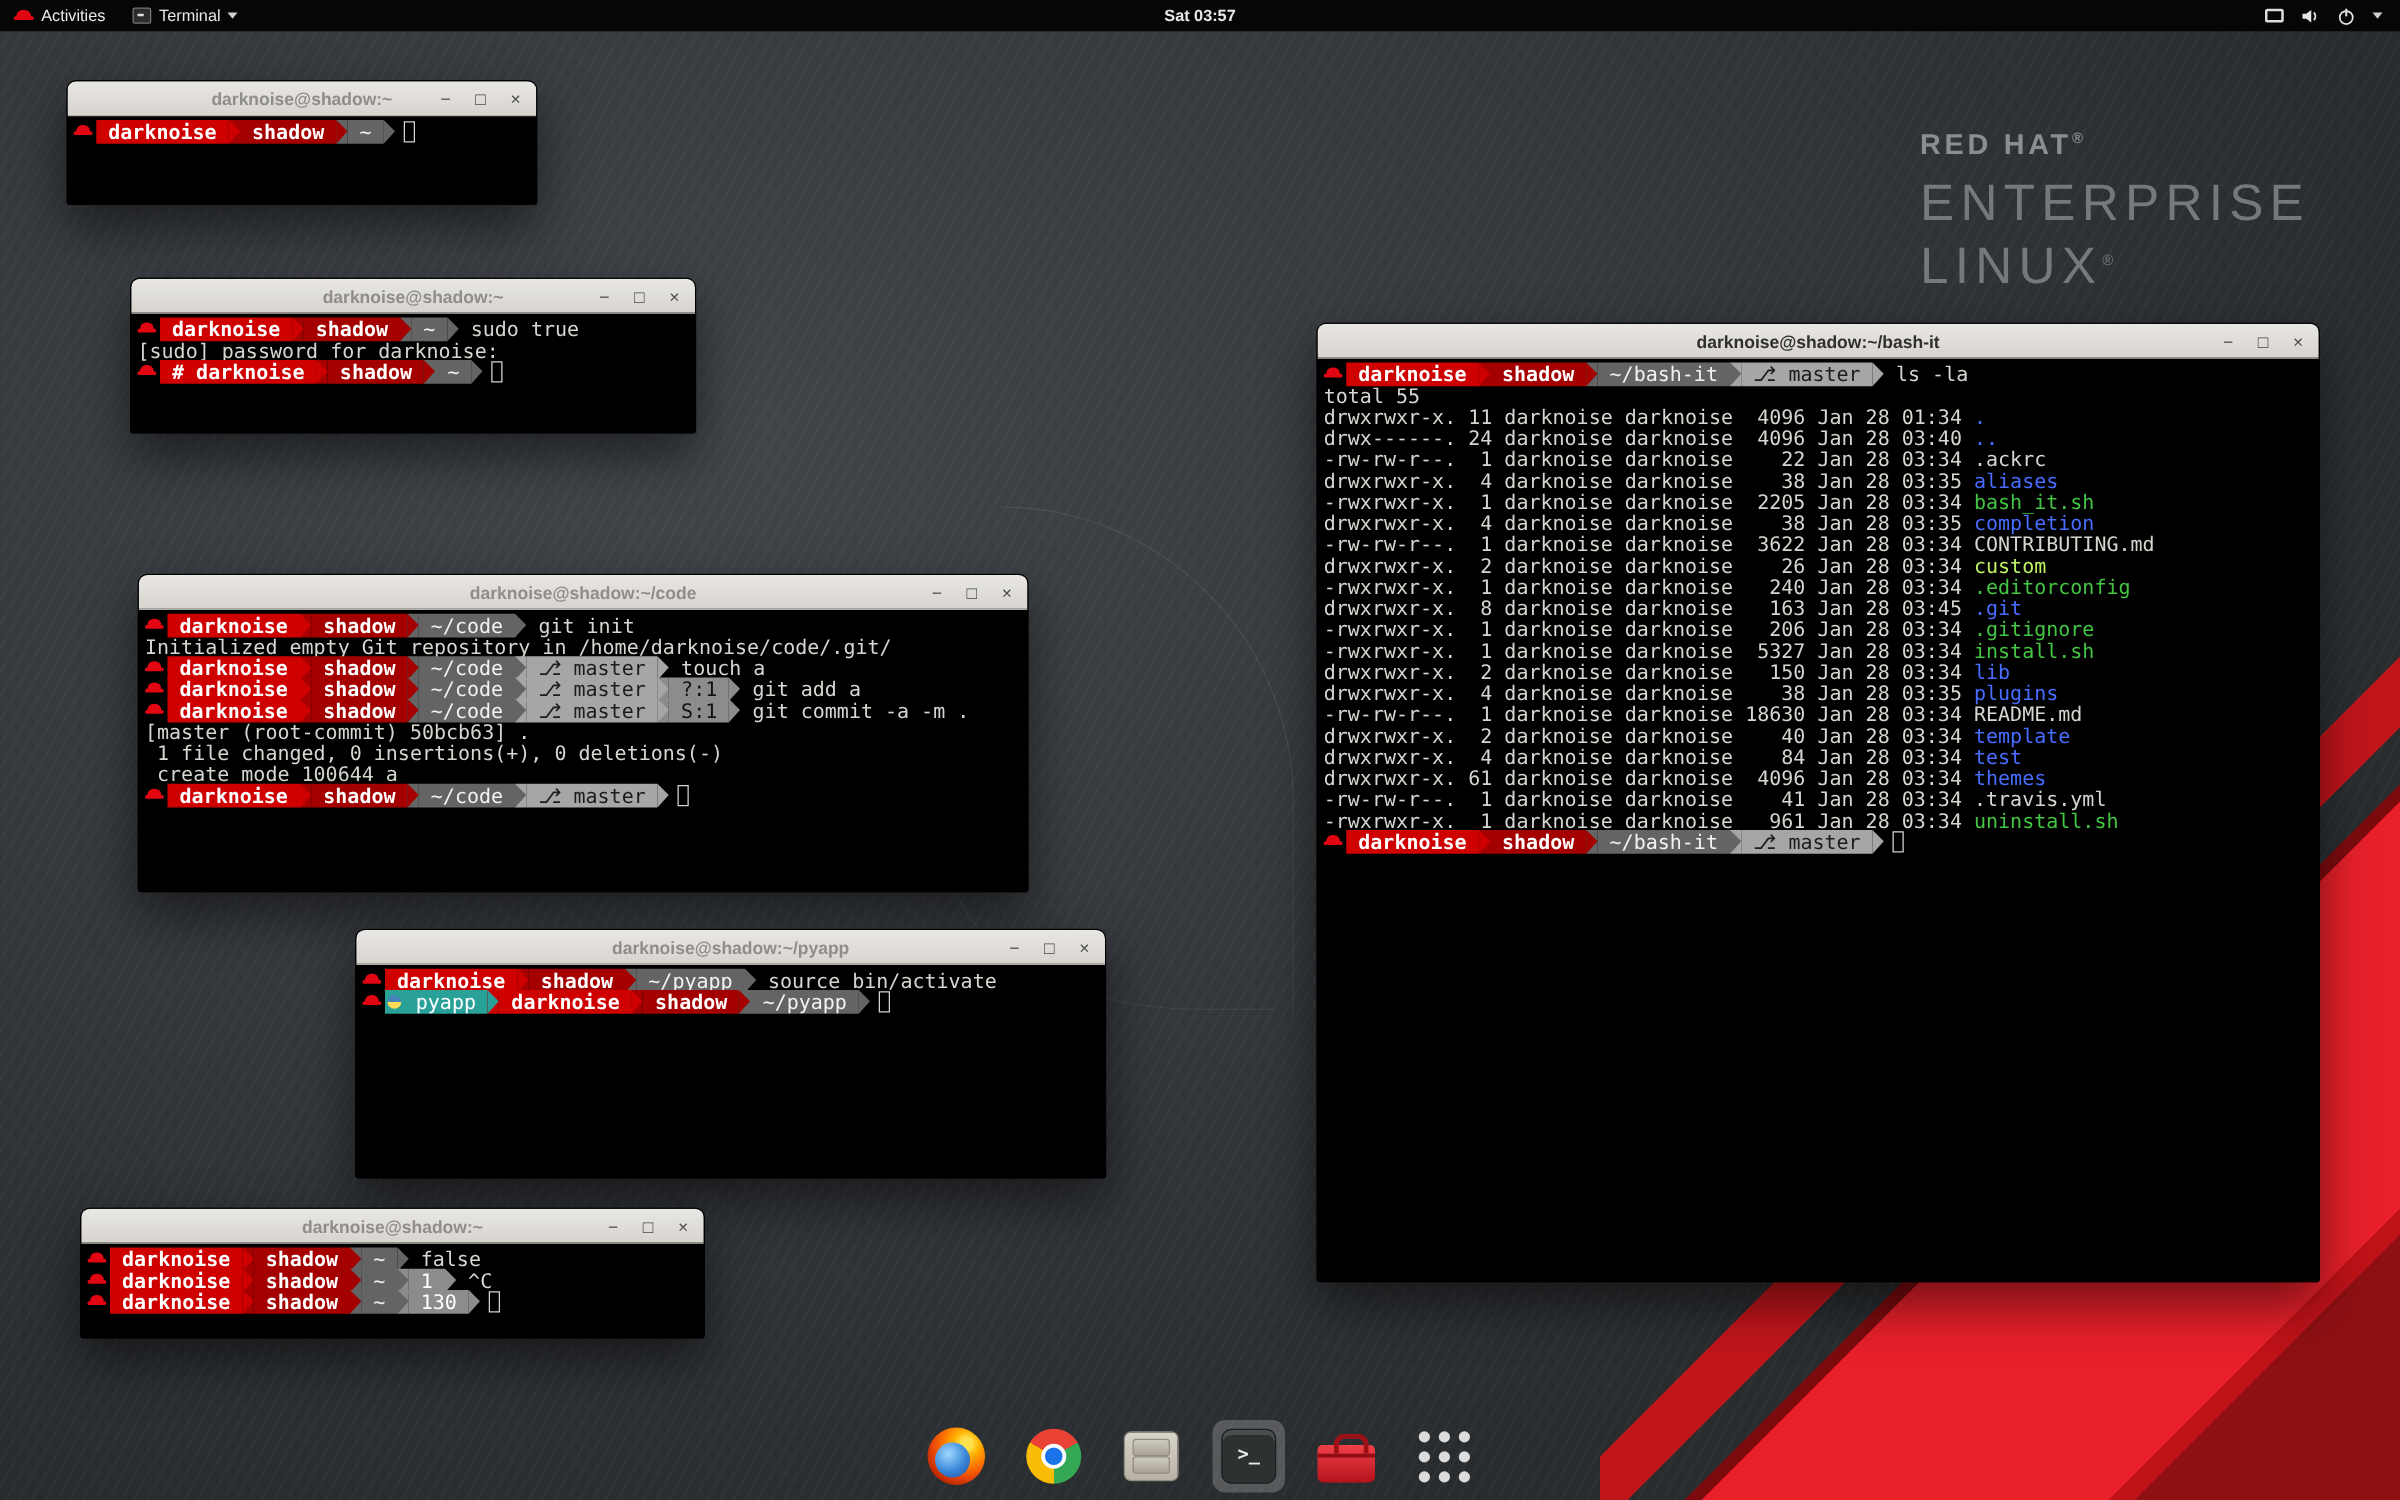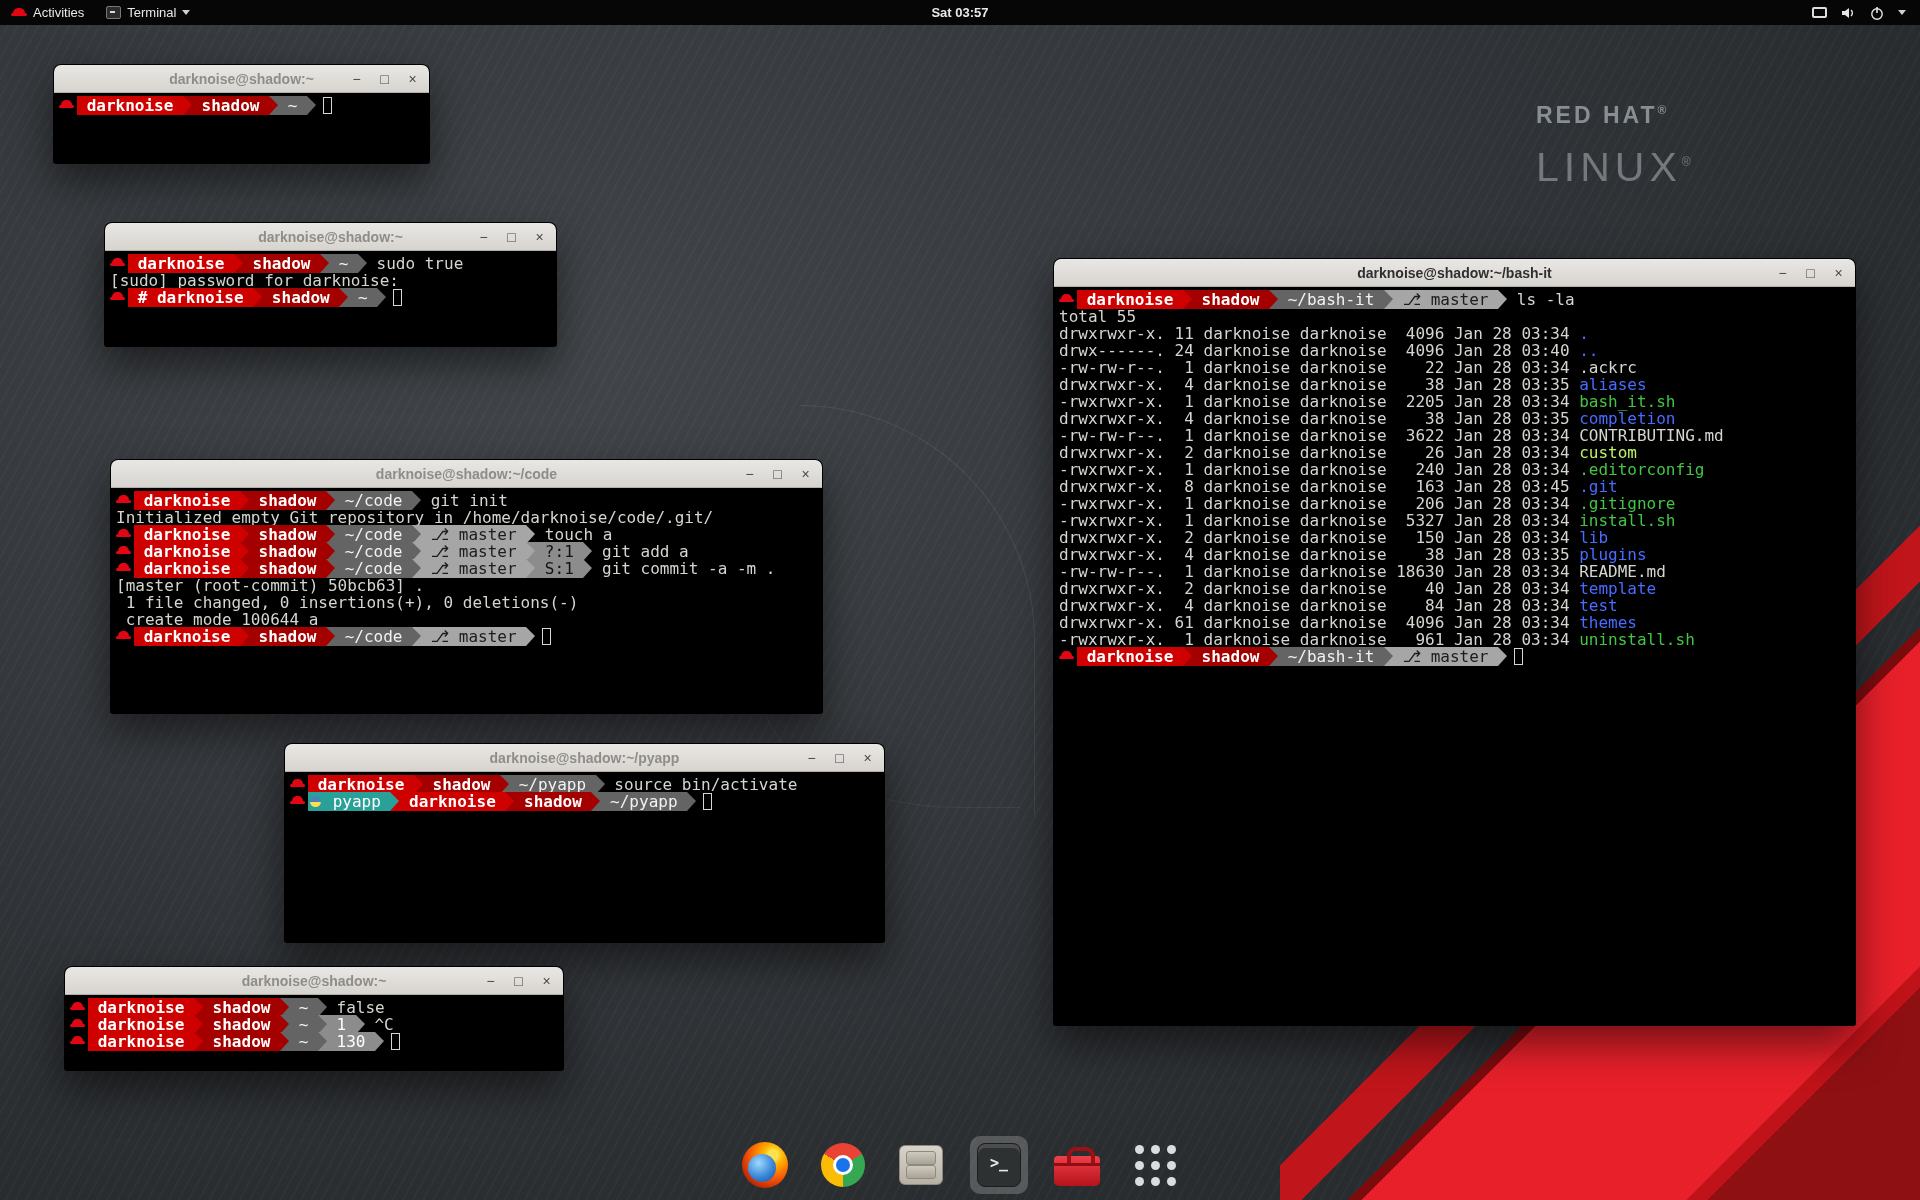--- a/index.html
+++ b/index.html
@@ -103,20 +103,21 @@
 </style>
 </head>
 <body>
 
 <div class="desktop">
   <div class="arc1"></div>
   <div class="arc2"></div>
   <div class="red-stripes"></div>
   <div class="brand">
     <div class="l1"><span>RED HAT</span><sup>®</sup></div>
+    <div class="l2">ENTERPRISE</div>
     <div class="l3"><span>LINUX</span><sup>®</sup></div>
   </div>
 </div>
 
 <div class="topbar">
   <div class="tb-item">
     <span class="fedora"></span>
     <span>Activities</span>
   </div>
   <div class="tb-item">
@@ -227,38 +228,39 @@
     <span class="title">darknoise@shadow:~/bash-it</span>
     <span class="winbtns">
       <span class="wbtn">−</span>
       <span class="wbtn">□</span>
       <span class="wbtn">×</span>
     </span>
   </div>
   <div class="term">
       <div class="term-line"><span class="hat-icon"></span><span class="pl-seg" style="background: rgb(207, 0, 0); color: rgb(255, 255, 255); font-weight: bold;"> darknoise </span><span class="pl-sep" style="border-left-color: rgb(207, 0, 0); background: rgb(164, 0, 0);"></span><span class="pl-seg" style="background: rgb(164, 0, 0); color: rgb(255, 255, 255); font-weight: bold;"> shadow </span><span class="pl-sep" style="border-left-color: rgb(164, 0, 0); background: rgb(100, 100, 100);"></span><span class="pl-seg" style="background: rgb(100, 100, 100); color: rgb(242, 242, 242);"> ~/bash-it </span><span class="pl-sep" style="border-left-color: rgb(100, 100, 100); background: rgb(166, 166, 166);"></span><span class="pl-seg" style="background: rgb(166, 166, 166); color: rgb(28, 28, 28);"> ⎇ master </span><span class="pl-sep" style="border-left-color: rgb(166, 166, 166); background: transparent;"></span><span> ls -la</span></div>
       <div class="term-line"><span>total 55</span></div>
-      <div class="term-line"><span>drwxrwxr-x. 11 darknoise darknoise  4096 Jan 28 03:34 </span><span style="color: rgb(72, 108, 255);">.</span></div>
+      <div class="term-line"><span>drwxrwxr-x. 11 darknoise darknoise  4096 Jan 28 01:34 </span><span style="color: rgb(72, 108, 255);">.</span></div>
       <div class="term-line"><span>drwx------. 24 darknoise darknoise  4096 Jan 28 03:40 </span><span style="color: rgb(72, 108, 255);">..</span></div>
       <div class="term-line"><span>-rw-rw-r--.  1 darknoise darknoise    22 Jan 28 03:34 </span><span>.ackrc</span></div>
       <div class="term-line"><span>drwxrwxr-x.  4 darknoise darknoise    38 Jan 28 03:35 </span><span style="color: rgb(72, 108, 255);">aliases</span></div>
       <div class="term-line"><span>-rwxrwxr-x.  1 darknoise darknoise  2205 Jan 28 03:34 </span><span style="color: rgb(67, 197, 67);">bash_it.sh</span></div>
       <div class="term-line"><span>drwxrwxr-x.  4 darknoise darknoise    38 Jan 28 03:35 </span><span style="color: rgb(72, 108, 255);">completion</span></div>
       <div class="term-line"><span>-rw-rw-r--.  1 darknoise darknoise  3622 Jan 28 03:34 </span><span>CONTRIBUTING.md</span></div>
       <div class="term-line"><span>drwxrwxr-x.  2 darknoise darknoise    26 Jan 28 03:34 </span><span style="color: #bef264;">custom</span></div>
       <div class="term-line"><span>-rwxrwxr-x.  1 darknoise darknoise   240 Jan 28 03:34 </span><span style="color: rgb(67, 197, 67);">.editorconfig</span></div>
       <div class="term-line"><span>drwxrwxr-x.  8 darknoise darknoise   163 Jan 28 03:45 </span><span style="color: rgb(72, 108, 255);">.git</span></div>
       <div class="term-line"><span>-rwxrwxr-x.  1 darknoise darknoise   206 Jan 28 03:34 </span><span style="color: rgb(67, 197, 67);">.gitignore</span></div>
       <div class="term-line"><span>-rwxrwxr-x.  1 darknoise darknoise  5327 Jan 28 03:34 </span><span style="color: rgb(67, 197, 67);">install.sh</span></div>
       <div class="term-line"><span>drwxrwxr-x.  2 darknoise darknoise   150 Jan 28 03:34 </span><span style="color: rgb(72, 108, 255);">lib</span></div>
       <div class="term-line"><span>drwxrwxr-x.  4 darknoise darknoise    38 Jan 28 03:35 </span><span style="color: rgb(72, 108, 255);">plugins</span></div>
       <div class="term-line"><span>-rw-rw-r--.  1 darknoise darknoise 18630 Jan 28 03:34 </span><span>README.md</span></div>
       <div class="term-line"><span>drwxrwxr-x.  2 darknoise darknoise    40 Jan 28 03:34 </span><span style="color: rgb(72, 108, 255);">template</span></div>
       <div class="term-line"><span>drwxrwxr-x.  4 darknoise darknoise    84 Jan 28 03:34 </span><span style="color: rgb(72, 108, 255);">test</span></div>
       <div class="term-line"><span>drwxrwxr-x. 61 darknoise darknoise  4096 Jan 28 03:34 </span><span style="color: rgb(72, 108, 255); text-align: right;">themes</span></div>
+      <div class="term-line"><span>-rw-rw-r--.  1 darknoise darknoise    41 Jan 28 03:34 </span><span>.travis.yml</span></div>
       <div class="term-line"><span>-rwxrwxr-x.  1 darknoise darknoise   961 Jan 28 03:34 </span><span style="color: rgb(67, 197, 67);">uninstall.sh</span></div>
       <div class="term-line"><span class="hat-icon"></span><span class="pl-seg" style="background: rgb(207, 0, 0); color: rgb(255, 255, 255); font-weight: bold;"> darknoise </span><span class="pl-sep" style="border-left-color: rgb(207, 0, 0); background: rgb(164, 0, 0);"></span><span class="pl-seg" style="background: rgb(164, 0, 0); color: rgb(255, 255, 255); font-weight: bold;"> shadow </span><span class="pl-sep" style="border-left-color: rgb(164, 0, 0); background: rgb(100, 100, 100);"></span><span class="pl-seg" style="background: rgb(100, 100, 100); color: rgb(242, 242, 242);"> ~/bash-it </span><span class="pl-sep" style="border-left-color: rgb(100, 100, 100); background: rgb(166, 166, 166);"></span><span class="pl-seg" style="background: rgb(166, 166, 166); color: rgb(28, 28, 28);"> ⎇ master </span><span class="pl-sep" style="border-left-color: rgb(166, 166, 166); background: transparent;"></span><span class="cursor"></span></div>
     </div>
 </div>
 
 <div class="dock">
     <div class="dock-item">
       <div class="icon-firefox"></div>
     </div>
     <div class="dock-item">

